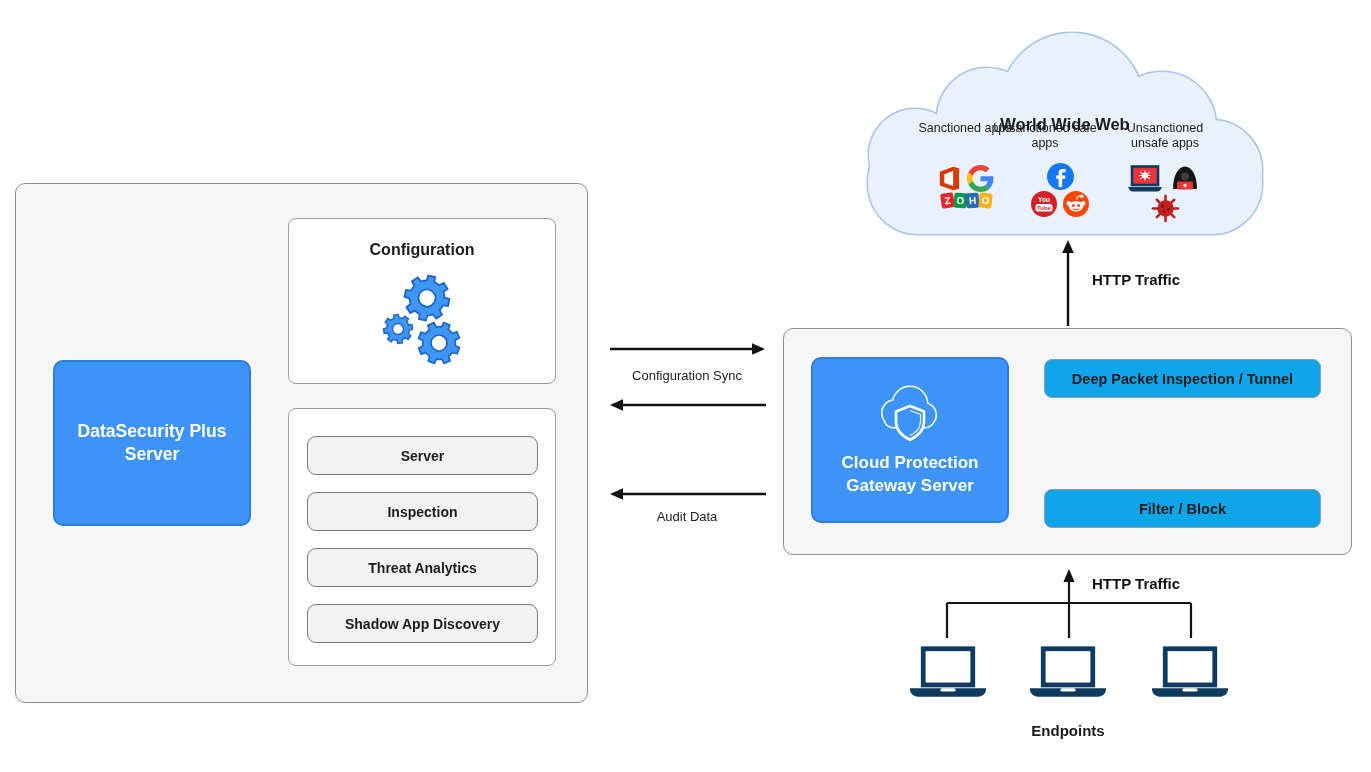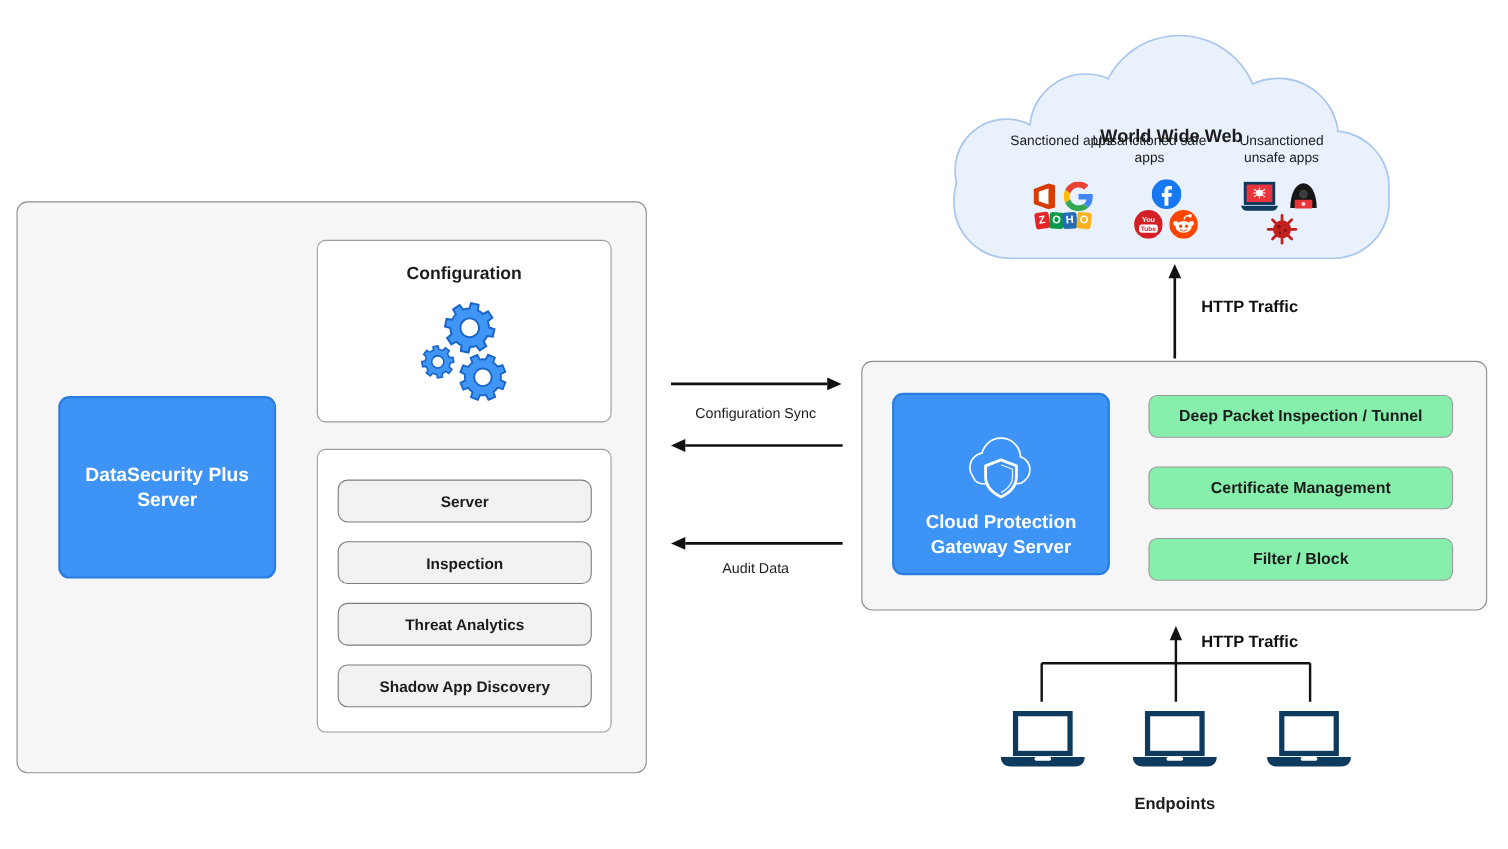--- a/index.html
+++ b/index.html
@@ -11,21 +11,21 @@
   .white-box { position:absolute; background:#fff; border:1px solid #9b9b9b; border-radius:8px; }
   .blue-box { position:absolute; background:#3d94f6; border:2px solid #2b7cdf; border-radius:10px;
               display:flex; flex-direction:column; align-items:center; justify-content:center; }
   .blue-box .srv-label { color:#fff; font-weight:bold; font-size:17.5px; line-height:23px; text-align:center; width:180px; }
 
   .config-title { position:absolute; top:22px; left:0; width:100%; text-align:center; font-weight:bold; font-size:16px; }
 
   .feature-btn { position:absolute; left:18px; width:231px; height:39px; background:#f2f2f2; border:1px solid #7d7d7d;
                  border-radius:9px; display:flex; align-items:center; justify-content:center;
                  font-weight:bold; font-size:14px; }
-  .gw-feature { position:absolute; left:260px; width:277px; height:39px; background:#86efac; border:1px solid #9b9b9b;
+  .gw-feature { position:absolute; left:260px; width:277px; height:39px; background:#0ea5e9; border:1px solid #9b9b9b;
                 border-radius:8px; display:flex; align-items:center; justify-content:center;
                 font-weight:bold; font-size:14.5px; }
 
   .arrow-label { position:absolute; font-size:13px; text-align:center; color:#1c1c1c; }
   .bold-label { position:absolute; font-size:15px; font-weight:bold; color:#111; }
 
   .cloud-wrap { position:absolute; left:865px; top:28px; width:400px; height:210px; }
   .cloud-title { position:absolute; top:87px; left:0; width:100%; text-align:center; font-weight:bold; font-size:16.5px; }
   .cat-label { position:absolute; top:93px; font-size:12.5px; line-height:15px; text-align:center; }
   .app-icon { position:absolute; }
@@ -78,42 +78,41 @@
       <polygon points="23,61.2 10,67 23,72.8" stroke="none"></polygon>
       <line x1="23" y1="156" x2="166" y2="156"></line>
       <polygon points="23,150.2 10,156 23,161.8" stroke="none"></polygon>
     </g>
   </svg>
   <div class="arrow-label" style="left:607px; top:368px; width:160px;">Configuration Sync</div>
   <div class="arrow-label" style="left:627px; top:509px; width:120px;">Audit Data</div>
 
   <div class="panel" style="left:783px; top:328px; width:569px; height:227px;">
 
-    <div class="blue-box" style="left:27px; top:28px; width:198px; height:166px; justify-content:center;">
+    <div class="blue-box" style="left:27px; top:28px; width:198px; height:166px; justify-content:flex-start;">
       <svg width="90" height="68" viewBox="0 0 90 68" style="margin-top:16px;">
         <g stroke="#fff" stroke-width="3" fill="#3d94f6">
           <circle cx="30" cy="38" r="12.5"></circle>
             <circle cx="45" cy="29" r="17"></circle>
             <circle cx="59" cy="40" r="11.5"></circle>
           <rect x="20" y="36" width="48" height="16" rx="8"></rect>
         </g>
         <g fill="#3d94f6" stroke="none">
           <circle cx="30" cy="38" r="12.5"></circle>
             <circle cx="45" cy="29" r="17"></circle>
             <circle cx="59" cy="40" r="11.5"></circle>
           <rect x="20" y="36" width="48" height="16" rx="8"></rect>
         </g>
         <path d="M45,31 L59,36.5 V46.5 C59,56 52,61.5 45,64.8 C38,61.5 31,56 31,46.5 V36.5 Z" fill="#3d94f6" stroke="#fff" stroke-width="2.6" stroke-linejoin="round"></path>
         <path d="M45,35.5 L55.5,39.5 V46.5 C55.5,53.5 50,58.2 45,60.8" fill="none" stroke="#fff" stroke-width="1.2" opacity="0.85"></path>
       </svg>
       <div class="srv-label" style="font-size:17px; margin-top:8px;">Cloud Protection Gateway Server</div>
     </div>
 
     <div class="gw-feature" style="top:30px;">Deep Packet Inspection / Tunnel</div>
-    <div class="gw-feature" style="top:95px;">Certificate Management</div>
     <div class="gw-feature" style="top:160px;">Filter / Block</div>
   </div>
 
   <div class="cloud-wrap">
     <svg width="400" height="210" viewBox="0 0 400 210" style="position:absolute; left:0; top:0;">
       <g stroke="#a9c6ec" stroke-width="3" fill="#e9f1fc">
         <rect x="3" y="104" width="394" height="102" rx="50"></rect>
         <circle cx="50" cy="127" r="46"></circle>
           <circle cx="122" cy="90" r="50"></circle>
         <circle cx="207" cy="77" r="72"></circle>

